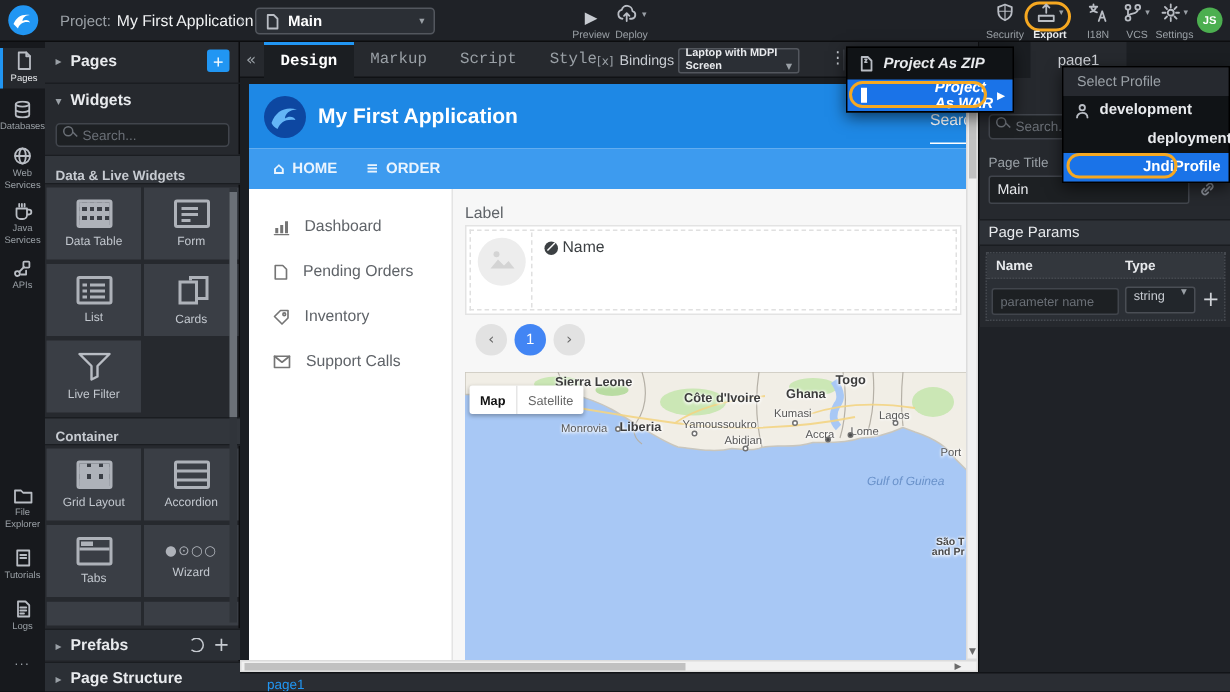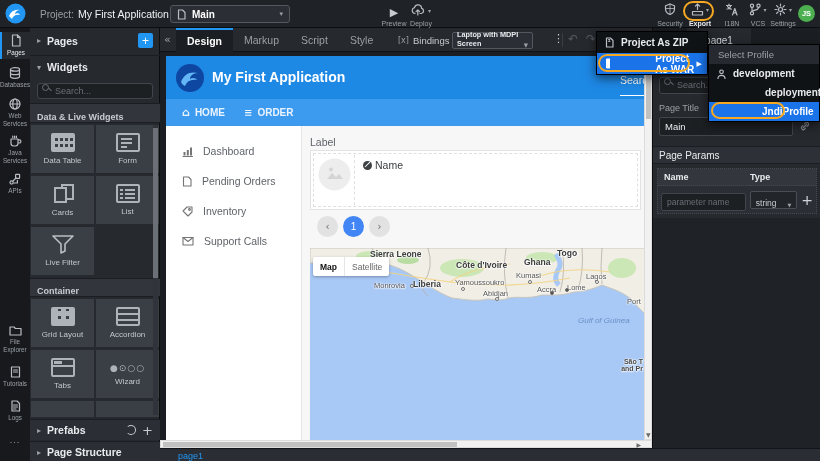--- a/index.html
+++ b/index.html
@@ -57,21 +57,21 @@
   .wi-acc::before{content:"";position:absolute;left:0;top:4px;right:0;height:2px;background:#aeb2b9;box-shadow:0 6px 0 #aeb2b9;}
   .wi-tabs::before{content:"";position:absolute;left:1px;top:1px;width:8px;height:3px;background:#aeb2b9;}
   .wi-tabs::after{content:"";position:absolute;left:0;top:5px;right:0;height:2px;background:#aeb2b9;}
   .wiz{font-size:9px;color:#aeb2b9;letter-spacing:1px;}
   .wiz::before{content:"●⊙○○";}
   .refresh{width:10px;height:10px;border:1.5px solid #c7cbd1;border-radius:50%;border-left-color:transparent;}
   .rowhead{background:#2b2f35;border-top:1px solid #1a1d21;display:flex;align-items:center;}
 
   
   .ctoolbar{left:160px;top:28px;width:492px;height:24px;background:#26292e;border-bottom:1px solid #101215;}
-  .ctab{height:24px;display:flex;align-items:center;padding:0 11px;font-size:10.5px;color:#9aa0a6;}
+  .ctab{height:24px;display:flex;align-items:center;padding:0 11px;font-size:10.5px;color:#9aa0a6;font-family:Liberation Mono, monospace;}
   .ctab.on{background:#1b1e22;border-top:2px solid #2196f3;color:#fff;font-weight:bold;}
   .devsel{background:#2b2f35;border:1px solid #53575e;border-radius:2px;height:17px;color:#e8eaed;font-size:7.3px;font-weight:bold;display:flex;align-items:center;justify-content:center;gap:4px;padding:0 4px;}
 
   
   .canvas{left:160px;top:52px;width:492px;height:396px;background:#1b1e22;}
   .app{left:166px;top:56px;width:479px;height:384px;background:#f7f7f7;overflow:hidden;}
   .apphead{left:0;top:0;width:479px;height:43px;background:#1e88e5;}
   .appnav{left:0;top:43px;width:479px;height:27px;background:#3d9bef;}
   .navitem{color:#eaf4fe;font-size:10px;font-weight:bold;display:flex;align-items:center;gap:5px;}
   .appmenu{left:0;top:70px;width:136px;height:314px;background:#fff;border-right:1px solid #e4e4e4;}
@@ -85,21 +85,21 @@
   .mdot.fill{background:#4d4d4d;}
   .mapctl{position:absolute;left:3px;top:9px;height:19px;background:#fff;border-radius:2px;box-shadow:0 1px 3px rgba(0,0,0,.3);display:flex;align-items:center;font-size:8.5px;}
   .sbar-track{background:#f1f1f1;border:1px solid #dcdcdc;}
   .sbar-thumb{background:#c1c1c1;}
 
   
   .rpanel{left:652px;top:28px;width:168px;height:433px;background:#26292e;border-left:1px solid #0c0d0f;}
   .rp-input{background:#1d2023;border:1px solid #41454c;border-radius:2px;color:#e8eaed;font-size:9.5px;padding:0 5px;outline:none;font-family:"Liberation Sans",sans-serif;width:100%;height:100%;}
   .rp-input::placeholder{color:#6a6f76;}
   .rp-label{font-size:9px;color:#9aa0a6;}
-  .rp-select{background:#22262b;border:1px solid #4a4e55;border-radius:2px;color:#c7cbd1;font-size:8.5px;display:flex;align-items:flex-end;justify-content:space-between;padding:0 5px;}
+  .rp-select{background:#22262b;border:1px solid #4a4e55;border-radius:2px;color:#c7cbd1;font-size:8.5px;display:flex;align-items:flex-start;justify-content:space-between;padding:0 5px;}
 
   
   .dmenu{background:#101316;border:1px solid #000;box-shadow:0 3px 10px rgba(0,0,0,.6);z-index:50;}
   .ditem{height:21px;display:flex;align-items:center;gap:7px;padding:0 8px;color:#e8eaed;font-size:10px;font-weight:bold;position:relative;}
   .ditem.hl{background:#1a73e8;color:#fff;gap:45px;}
   .dsubhead{height:19px;display:flex;align-items:center;padding:0 9px;background:#26292f;color:#9aa0a6;font-size:9.5px;}
   .ering{position:absolute;border:2px solid #f6a821;border-radius:9px;pointer-events:none;}
   .personic{display:inline-block;}
 
   .bbar{left:160px;top:448px;width:660px;height:13px;background:#2a2d33;border-top:1px solid #121418;}
@@ -277,29 +277,29 @@
     <div class="ab tgrid" style="left:1px;top:97px;width:128px;">
       <div class="tile">
         <span class="wi wi-table"></span>
         <span class="tlabel">Data Table</span>
       </div>
       <div class="tile">
         <span class="wi wi-form"></span>
         <span class="tlabel">Form</span>
       </div>
       <div class="tile">
+        <span class="wi wi-list"></span>
+        <span class="tlabel">List</span>
+      </div>
+      <div class="tile">
         <span class="wi-cards" style="position:relative;">
             <i></i>
             <i></i>
           </span>
         <span class="tlabel">Cards</span>
-      </div>
-      <div class="tile">
-        <span class="wi wi-list"></span>
-        <span class="tlabel">List</span>
       </div>
       <div class="tile">
         <svg width="22" height="19">
             <path d="M1 1h20l-8 8v7l-4 2V9z" class="sw" style="stroke-width:1.6"></path>
           </svg>
         <span class="tlabel">Live Filter</span>
       </div>
     </div>
     <div class="ab sechead" style="left:0;top:250px;width:130px;height:19px;">
       <span>Container</span>
@@ -544,21 +544,21 @@
         <span class="glyph" style="color:#d0d3d8;font-size:14px;">+</span>
       </div>
     </div>
     <div class="ab" style="left:0;top:190px;width:168px;height:243px;background:#1f2227;"></div>
   </div>
 
   <div class="ab bbar">
     <span style="position:absolute;left:18px;top:2px;font-size:9px;color:#2196f3;">page1</span>
   </div>
 
-  <div class="ab dmenu" style="left:596px;top:31px;width:112px;">
+  <div class="ab dmenu" style="left:564px;top:31px;width:112px;font-style:italic;">
     <div class="ditem">
       <svg width="9" height="11">
           <path d="M1.5 1h4L8 3.5V10H1.5z" class="sw"></path>
           <path d="M3.5 2.5h1.5l-1.5 2h1.5" class="sw" style="stroke-width:.9"></path>
         </svg>
       <span>Project As ZIP</span>
     </div>
     <div class="ditem hl">
       <svg width="9" height="11">
           <path d="M1.5 1h4L8 3.5V10H1.5z" fill="#fff" stroke="#fff"></path>

